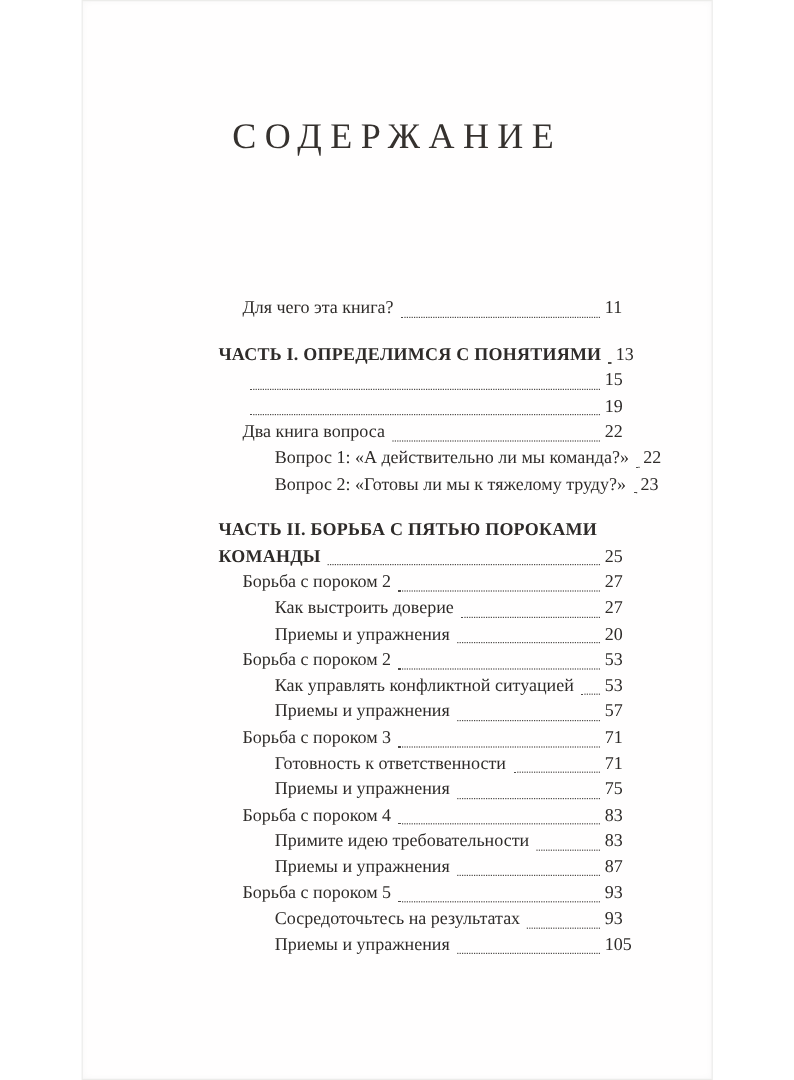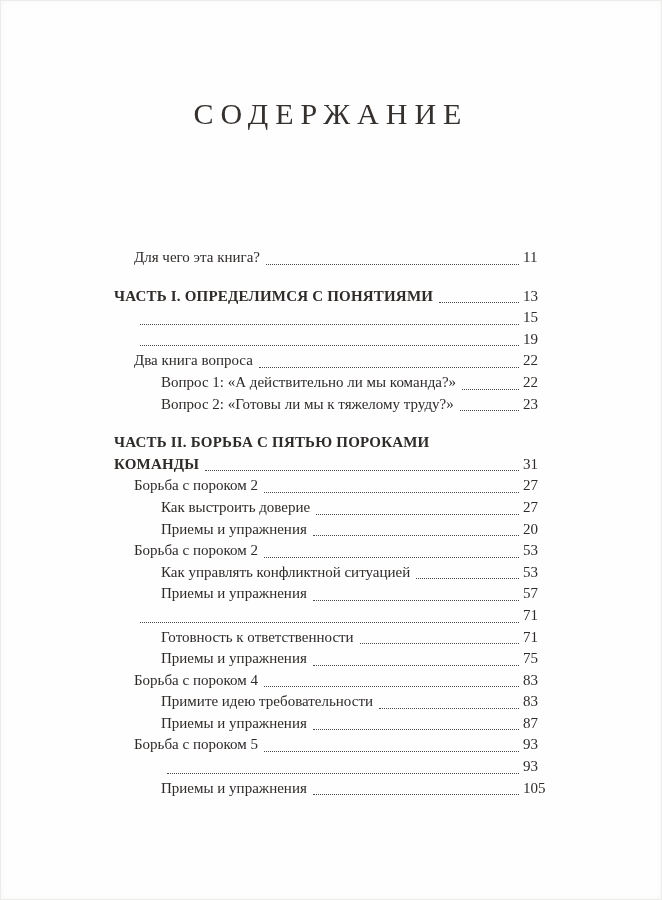--- a/index.html
+++ b/index.html
@@ -2,42 +2,42 @@
 <html><head>
 <meta charset="utf-8">
 <style>
   html, body {
     margin: 0;
     padding: 0;
     background: #ffffff;
   }
   .page {
     position: relative;
-    width: 662px;
+    width: 526px;
     height: 900px;
     margin: 0 auto;
     background: #fffefe;
     box-sizing: border-box;
     border: 1px solid #ececea;
     box-shadow: inset 0 0 6px rgba(0,0,0,0.03);
     font-family: "Liberation Serif", "DejaVu Serif", serif;
     color: #2e2b29;
     overflow: hidden;
   }
   .title {
     margin: 0;
     padding-top: 96px;
     text-align: center;
     font-size: 30px;
     font-weight: 400;
     letter-spacing: 7px;
     color: #35312e;
   }
   .toc {
-    margin: 116px 110px 0 113px;
+    margin: 116px 61px 0 113px;
     font-size: 15px;
   }
   .entry { }
   .entry .line {
     display: flex;
     align-items: baseline;
     line-height: 21.6px;
     white-space: nowrap;
   }
   .entry.level1 { padding-left: 20px; }
@@ -121,21 +121,21 @@
           <span class="pagenum">23</span>
         </div>
       </div>
       <div class="entry level0 bold gap">
         <div class="line">
           <span class="label">ЧАСТЬ II. БОРЬБА С ПЯТЬЮ ПОРОКАМИ</span>
         </div>
         <div class="line">
           <span class="label">КОМАНДЫ</span>
           <span class="leader"></span>
-          <span class="pagenum">31</span>
+          <span class="pagenum">25</span>
         </div>
       </div>
       <div class="entry level1">
         <div class="line">
           <span class="label">Борьба с пороком 2</span>
           <span class="leader"></span>
           <span class="pagenum">27</span>
         </div>
       </div>
       <div class="entry level2">
@@ -168,20 +168,21 @@
       </div>
       <div class="entry level2">
         <div class="line">
           <span class="label">Приемы и упражнения</span>
           <span class="leader"></span>
           <span class="pagenum">57</span>
         </div>
       </div>
       <div class="entry level1">
         <div class="line">
+          <span class="label">Борьба с пороком 3</span>
           <span class="leader"></span>
           <span class="pagenum">71</span>
         </div>
       </div>
       <div class="entry level2">
         <div class="line">
           <span class="label">Готовность к ответственности</span>
           <span class="leader"></span>
           <span class="pagenum">71</span>
         </div>
@@ -216,20 +217,21 @@
       </div>
       <div class="entry level1">
         <div class="line">
           <span class="label">Борьба с пороком 5</span>
           <span class="leader"></span>
           <span class="pagenum">93</span>
         </div>
       </div>
       <div class="entry level2">
         <div class="line">
+          <span class="label">Сосредоточьтесь на результатах</span>
           <span class="leader"></span>
           <span class="pagenum">93</span>
         </div>
       </div>
       <div class="entry level2">
         <div class="line">
           <span class="label">Приемы и упражнения</span>
           <span class="leader"></span>
           <span class="pagenum">105</span>
         </div>

